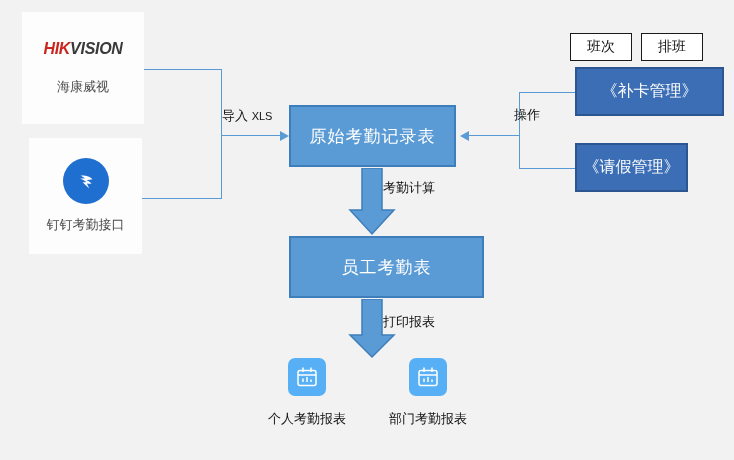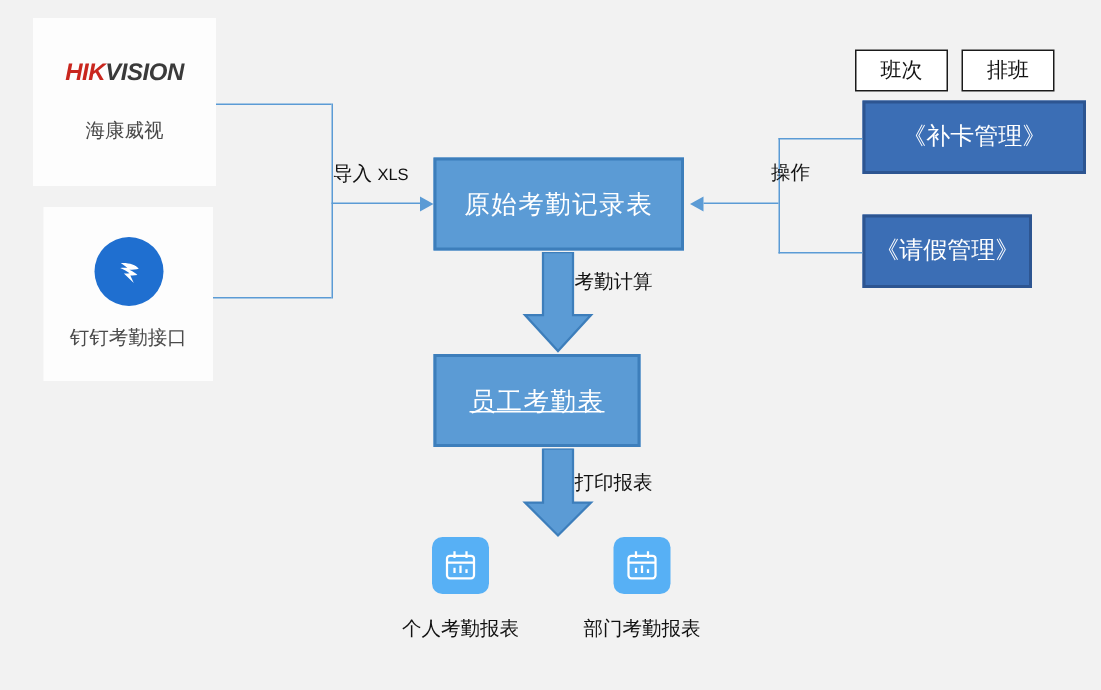--- a/index.html
+++ b/index.html
@@ -67,21 +67,21 @@
     border: 2px solid #3d7ebb;
     color: #ffffff;
     font-size: 17px;
     display: flex;
     align-items: center;
     justify-content: center;
     letter-spacing: 1px;
     box-sizing: border-box;
   }
   #box-raw  { left: 289px; top: 105px; width: 167px; height: 62px; }
-  #box-emp  { left: 289px; top: 236px; width: 138px; height: 62px; text-decoration: underline; }
+  #box-emp  { left: 289px; top: 236px; width: 195px; height: 62px; }
 
   
   .mod-box {
     position: absolute;
     background: #3b6eb5;
     border: 2px solid #2d5591;
     color: #ffffff;
     font-size: 16px;
     display: flex;
     align-items: center;

